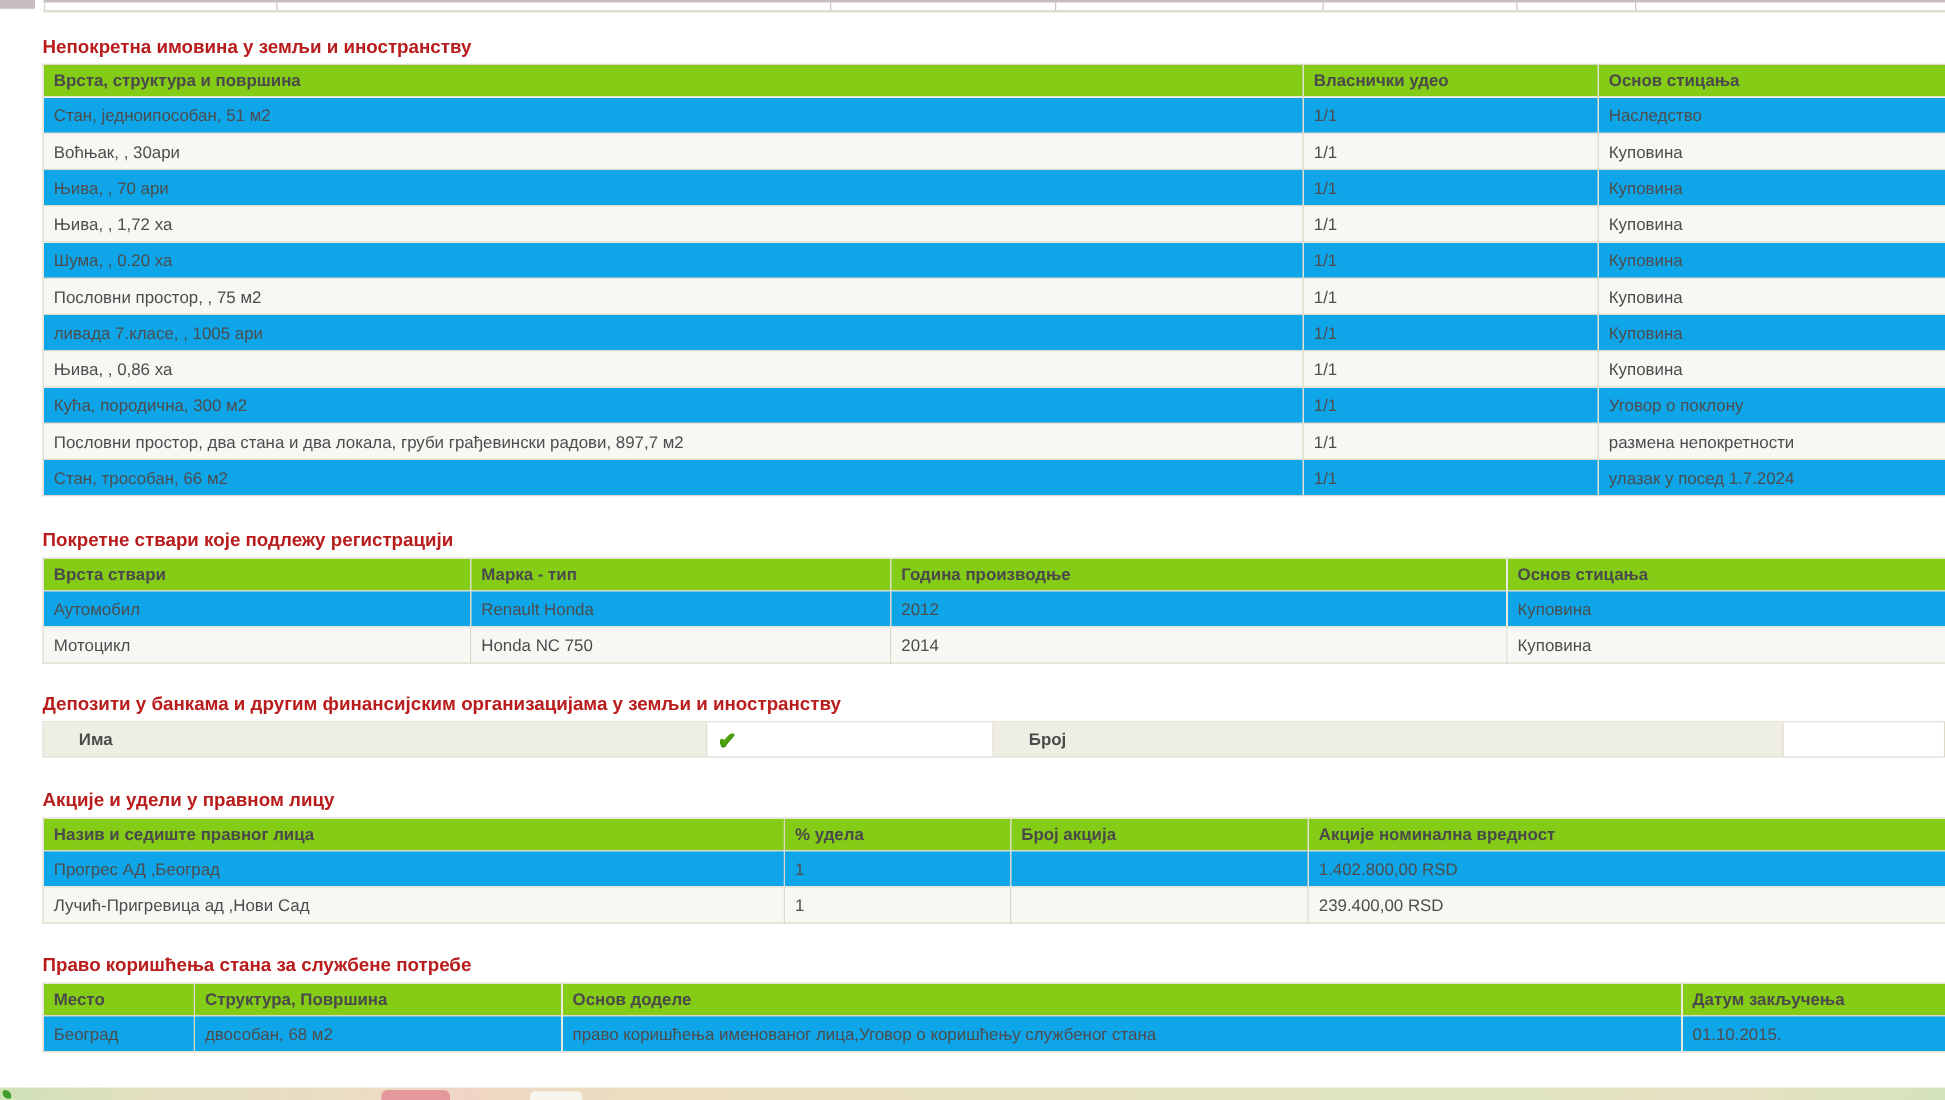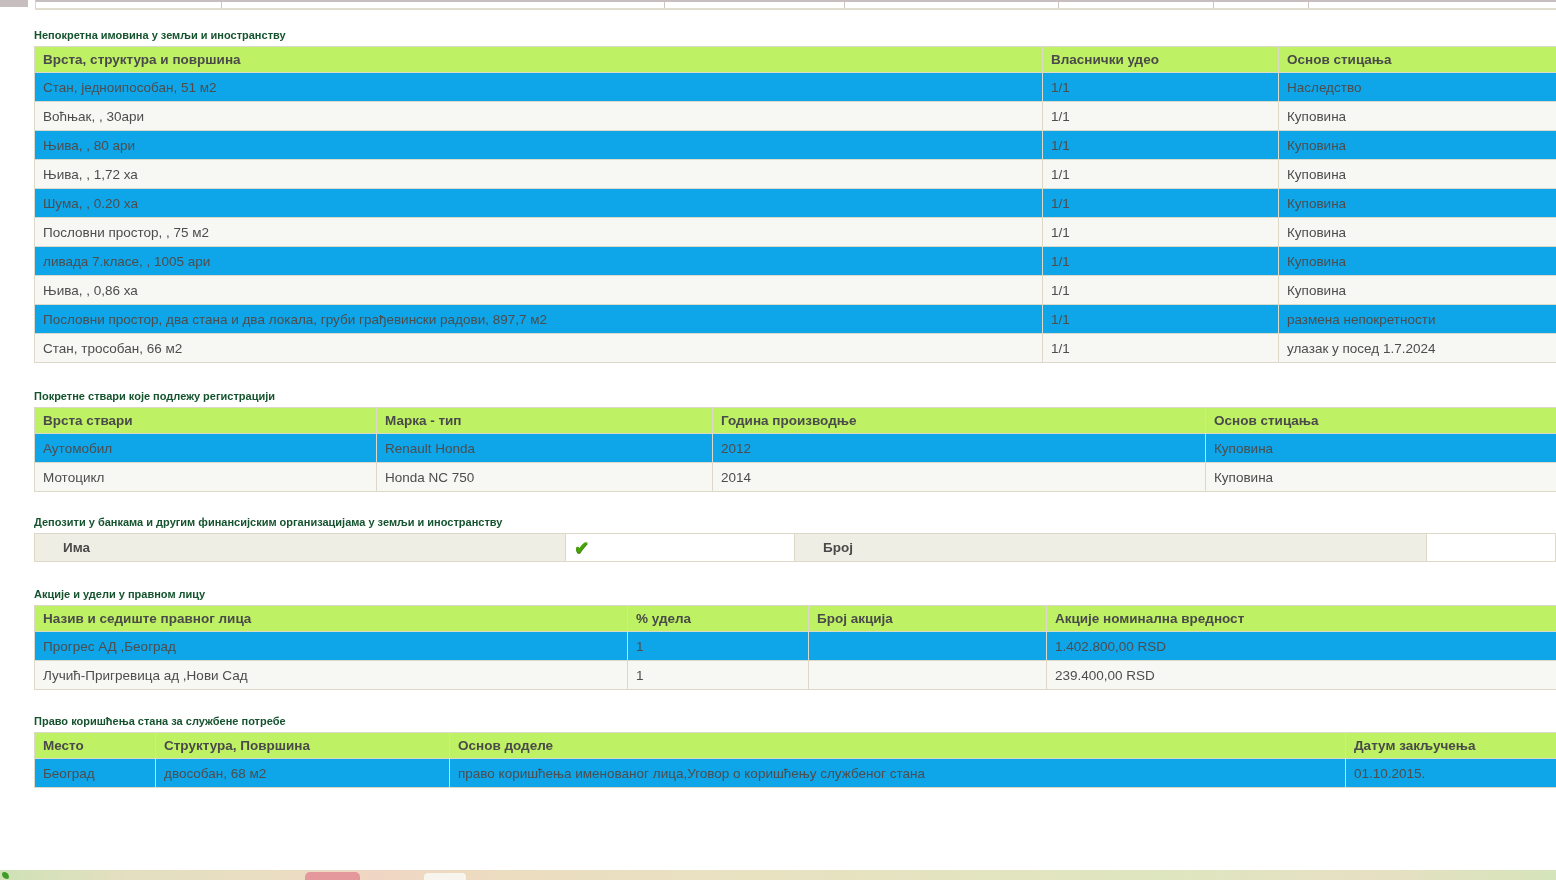--- a/index.html
+++ b/index.html
@@ -27,23 +27,23 @@
   }
   .top-strip .vdiv {
     position: absolute; top: 0; bottom: 0; width: 1px; background: #cdc5c2;
   }
 
   
   .content { margin-left: 34px; width: 1522px; }
 
   .section h2 {
     margin: 0 0 5px 0;
-    font-size: 11px;
+    font-size: 15px;
     font-weight: bold;
-    color: #14532d;
+    color: #b91c1c;
     letter-spacing: 0px;
   }
   .sec-1 { margin-top: 18px; }
   .sec-2 { margin-top: 27px; }
   .sec-3 { margin-top: 24px; }
   .sec-4 { margin-top: 26px; }
   .sec-5 { margin-top: 25px; }
 
   table.tbl {
     border-collapse: collapse;
@@ -53,21 +53,21 @@
   }
   table.tbl th, table.tbl td {
     border: 1px solid #ddd9c9;
     padding: 0 8px;
     text-align: left;
     vertical-align: middle;
     overflow: hidden;
     white-space: nowrap;
   }
   table.tbl th {
-    background: #bef264;
+    background: #84cc16;
     font-weight: bold;
     color: #4a4a4a;
     height: 26px;
   }
   table.tbl td { height: 29px; background: #0ea5e9; }
   table.tbl tbody tr:nth-child(even) td { background: #f7f7f4; }
 
   
   .t1 col:nth-child(1){width:1008px} .t1 col:nth-child(2){width:236px} .t1 col:nth-child(3){width:278px}
   .t2 col:nth-child(1){width:342px}  .t2 col:nth-child(2){width:336px} .t2 col:nth-child(3){width:493px} .t2 col:nth-child(4){width:351px}
@@ -155,21 +155,21 @@
             <td>Стан, једноипособан, 51 м2</td>
             <td>1/1</td>
             <td>Наследство</td>
           </tr>
           <tr>
             <td>Воћњак, , 30ари</td>
             <td>1/1</td>
             <td>Куповина</td>
           </tr>
           <tr>
-            <td>Њива, , 80 ари</td>
+            <td>Њива, , 70 ари</td>
             <td>1/1</td>
             <td>Куповина</td>
           </tr>
           <tr>
             <td>Њива, , 1,72 ха</td>
             <td>1/1</td>
             <td>Куповина</td>
           </tr>
           <tr>
             <td>Шума, , 0.20 ха</td>
@@ -183,20 +183,25 @@
           </tr>
           <tr>
             <td>ливада 7.класе, , 1005 ари</td>
             <td>1/1</td>
             <td>Куповина</td>
           </tr>
           <tr>
             <td>Њива, , 0,86 ха</td>
             <td>1/1</td>
             <td>Куповина</td>
+          </tr>
+          <tr>
+            <td>Кућа, породична, 300 м2</td>
+            <td>1/1</td>
+            <td>Уговор о поклону</td>
           </tr>
           <tr>
             <td>Пословни простор, два стана и два локала, груби грађевински радови, 897,7 м2</td>
             <td>1/1</td>
             <td>размена непокретности</td>
           </tr>
           <tr>
             <td>Стан, трособан, 66 м2</td>
             <td>1/1</td>
             <td>улазак у посед 1.7.2024</td>

